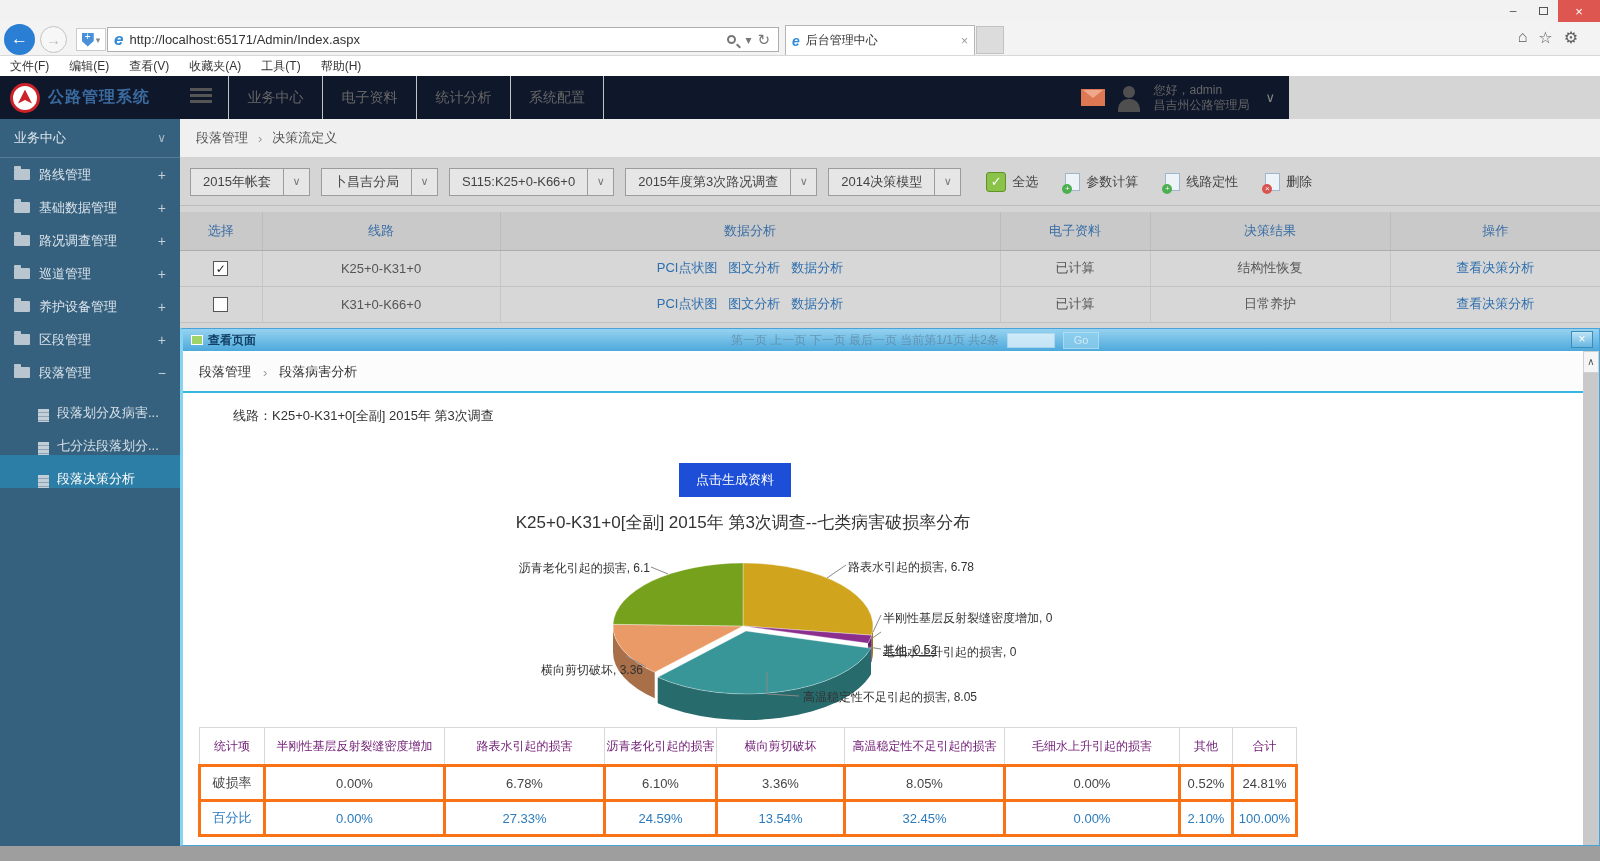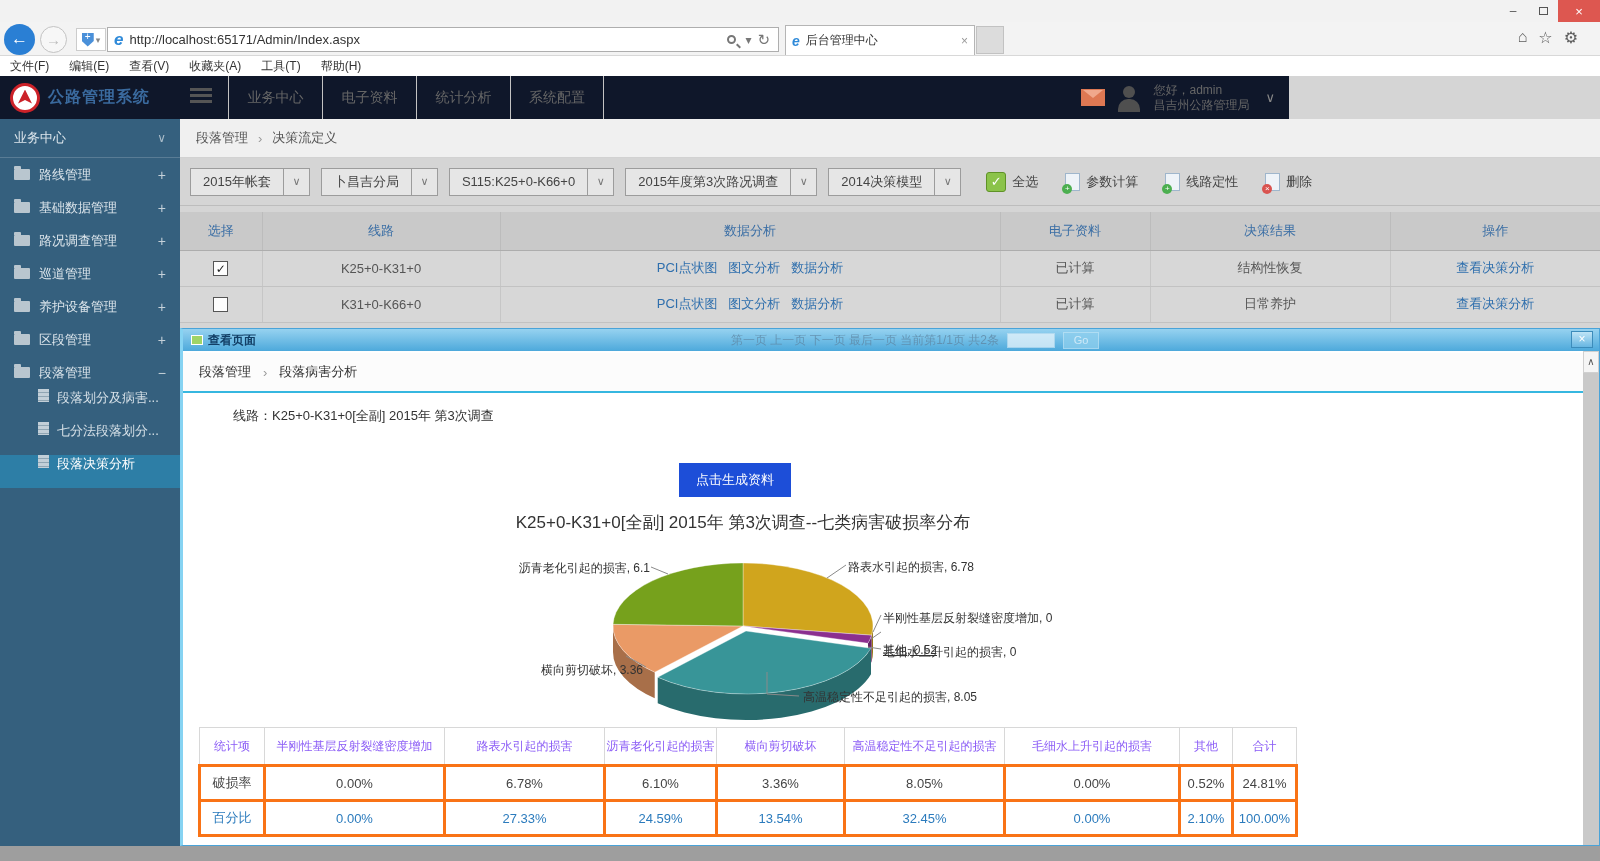--- a/index.html
+++ b/index.html
@@ -55,21 +55,21 @@
   .user-chevron { color:#888; font-size:13px; margin-left:6px; }
 
   
   .sidebar { position:absolute; left:0; top:119px; width:180px; height:727px; background:#35607e; }
   .sidebar-head { height:39px; display:flex; align-items:center; padding:0 14px; color:#dde6ec; font-size:13px; border-bottom:1px solid rgba(255,255,255,0.18); }
   .sidebar-head .chev { margin-left:auto; color:#a9bcc9; font-size:12px; }
   .side-item { height:33px; display:flex; align-items:center; padding:0 14px; color:#dce5eb; font-size:13px; gap:9px; }
   .side-item .toggle { margin-left:auto; color:#c5d1d9; font-size:14px; }
   .icon-folder { width:16px; height:11px; background:#b9c6cf; border-radius:1px; position:relative; flex:none; }
   .icon-folder:before { content:""; position:absolute; left:0; top:-3px; width:7px; height:3px; background:#b9c6cf; border-radius:1px 1px 0 0; }
-  .side-sub { height:33px; display:flex; align-items:flex-start; padding-left:38px; gap:8px; color:#d6e0e7; font-size:13px; }
+  .side-sub { height:33px; display:flex; align-items:flex-end; padding-left:38px; gap:8px; color:#d6e0e7; font-size:13px; }
   .side-sub.active { background:#2d7ea6; color:#fff; }
   .icon-doc { width:11px; height:13px; background:#c2cfd8; flex:none; background-image:repeating-linear-gradient(#c2cfd8 0 3px,#8fa5b3 3px 4px); }
 
   
   .crumbbar { position:absolute; left:180px; top:119px; width:1420px; height:39px; background:#f0f0f0; border-bottom:1px solid #d2d2d2; display:flex; align-items:center; gap:10px; padding-left:16px; font-size:13px; color:#555; }
   .crumb-sep { color:#999; }
   .toolbar { position:absolute; left:180px; top:158px; width:1420px; height:48px; background:#d5d5d5; border-bottom:1px solid #bdbdbd; display:flex; align-items:center; gap:11px; padding-left:10px; }
   .dd { height:28px; background:#e6e6e6; border:1px solid #9c9c9c; display:flex; align-items:stretch; }
   .dd-label { padding:0 12px; display:flex; align-items:center; font-size:13px; color:#444; }
   .dd-caret { width:26px; border-left:1px solid #9c9c9c; display:flex; align-items:center; justify-content:center; color:#777; font-size:11px; }
@@ -100,21 +100,21 @@
 
   .modal-crumb { position:absolute; left:0; top:24px; width:1404px; height:40px; display:flex; align-items:center; gap:12px; padding-left:16px; font-size:13px; color:#333; border-bottom:2px solid #36b7e0; background:#fcfcfc; }
   .modal-line-info { position:absolute; left:50px; top:78px; font-size:13px; color:#333; }
   .gen-btn { position:absolute; left:496px; top:134px; width:112px; height:34px; background:#1d4ed8; color:#fff; font-size:13px; display:flex; align-items:center; justify-content:center; }
   .chart-title { position:absolute; left:0; top:182px; width:1120px; text-align:center; font-size:17px; color:#333; }
   .chart-area { position:absolute; left:300px; top:217px; width:680px; height:195px; }
   .pie-label { position:absolute; font-size:12px; color:#333; white-space:nowrap; }
   .pie-label.r { text-align:right; }
 
   table.stats { position:absolute; left:15px; top:398px; border-collapse:collapse; table-layout:fixed; }
-  table.stats th { height:38px; border:1px solid #d8d8d8; font-size:12px; font-weight:normal; color:#8b5cf6; background:#fff; }
+  table.stats th { height:38px; border:1px solid #d8d8d8; font-size:12px; font-weight:normal; color:#701a75; background:#fff; }
   table.stats td { height:35px; border:3px solid #f97316; font-size:13px; color:#444; text-align:center; background:#fff; }
   table.stats tr.pct td { color:#2b7bbd; }
   table.stats td.rowlab { color:#444; }
 
   .modal-scroll { position:absolute; right:0; top:22px; width:16px; height:494px; background:#c9c9c9; }
   .scroll-up { width:16px; height:22px; background:#f5f5f5; border:1px solid #d0d0d0; color:#555; font-size:10px; text-align:center; line-height:20px; }
 
   .bottomstrip { position:absolute; left:0; top:846px; width:1600px; height:15px; background:#9e9e9e; }
 </style>
 </head>

